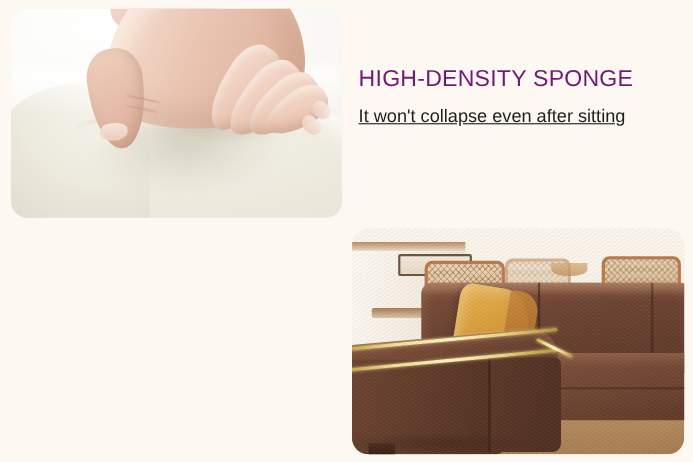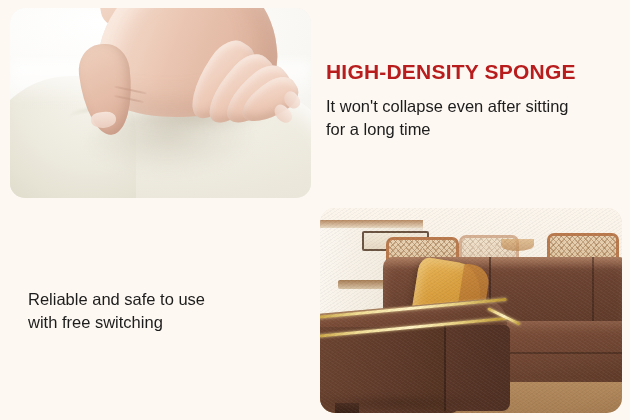--- a/index.html
+++ b/index.html
@@ -13,39 +13,39 @@
     background:#FDF8F2;
     font-family:"Liberation Sans", sans-serif;
     position:relative;
   }
 
   .stage { position:absolute; inset:0; }
 
   
   .feature-title {
     font-size:21px;
-    font-weight:bold;
+    font-weight:normal;
     letter-spacing:0.2px;
-    color:#b91c1c;
+    color:#701a75;
     white-space:nowrap;
   }
   .feature-desc {
     font-size:16.5px;
     font-weight:normal;
     line-height:1.38;
     color:#1d1d1d;
   }
 
   
   .text-sponge {
     position:absolute;
     left:326px; top:60px;
     width:300px;
   }
-  .text-sponge .feature-desc { margin-top:11px; }
+  .text-sponge .feature-desc { margin-top:11px;text-decoration:underline; }
 
   
   .text-armrest {
     position:absolute;
     left:28px; top:276px;
     width:290px;
   }
   .text-armrest .feature-desc { margin-top:12px; }
 
   
@@ -380,29 +380,24 @@
       <div class="nail n-thumb"></div>
       <div class="nail n1"></div>
       <div class="nail n2"></div>
     </div>
   </div>
 
   <div class="text-sponge">
     <div class="feature-title">HIGH-DENSITY SPONGE</div>
     <div class="feature-desc">
       <div>It won't collapse even after sitting</div>
-      <div>for a long time</div>
     </div>
   </div>
 
   <div class="text-armrest">
-    <div class="feature-desc">
-      <div>Reliable and safe to use</div>
-      <div>with free switching</div>
-    </div>
   </div>
 
   <div class="photo-sofa">
     <div class="rm-wall"></div>
     <div class="rm-floor"></div>
     <div class="rm-cabinet"></div>
     <div class="rm-cab-top"></div>
     <div class="rm-cab-handle"></div>
     <div class="rm-cab-seam"></div>
     <div class="table-frame"></div>

